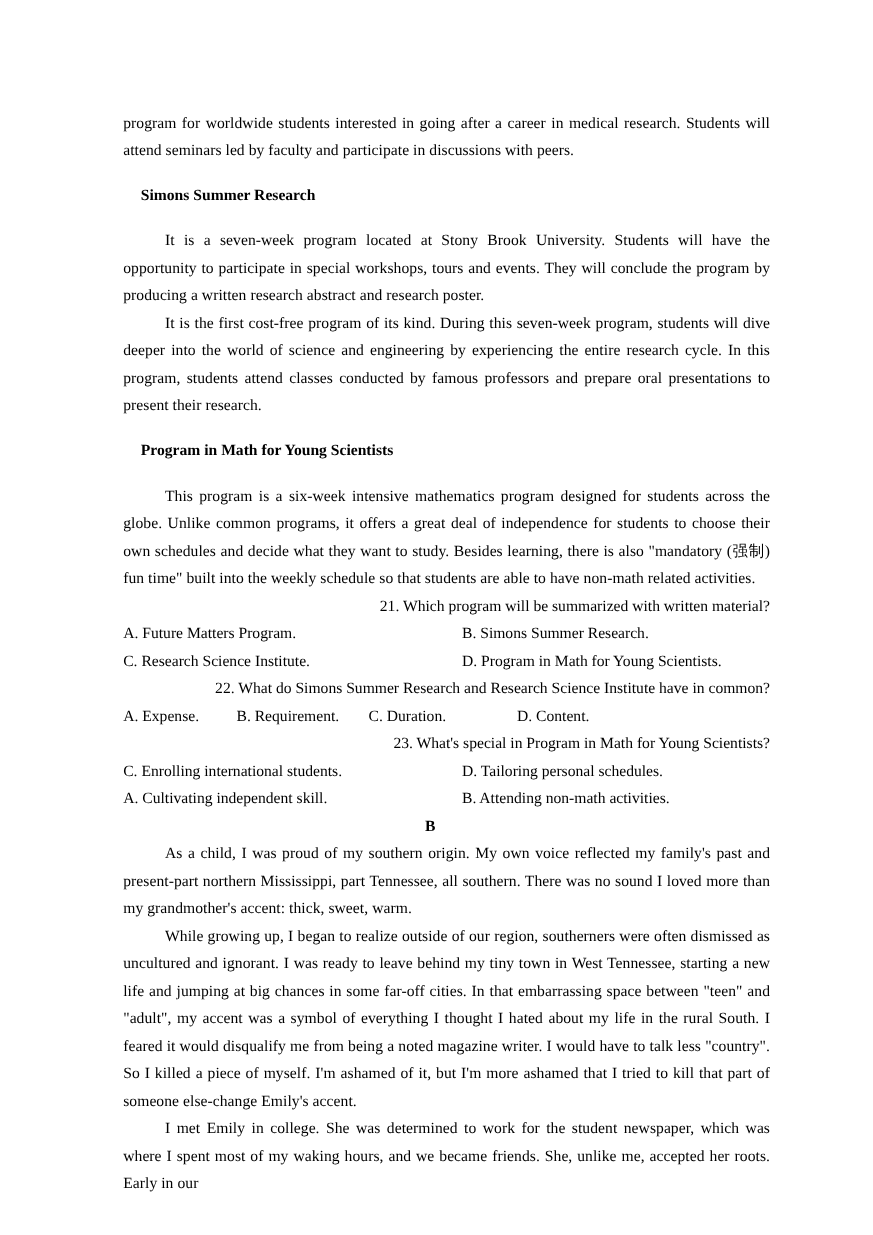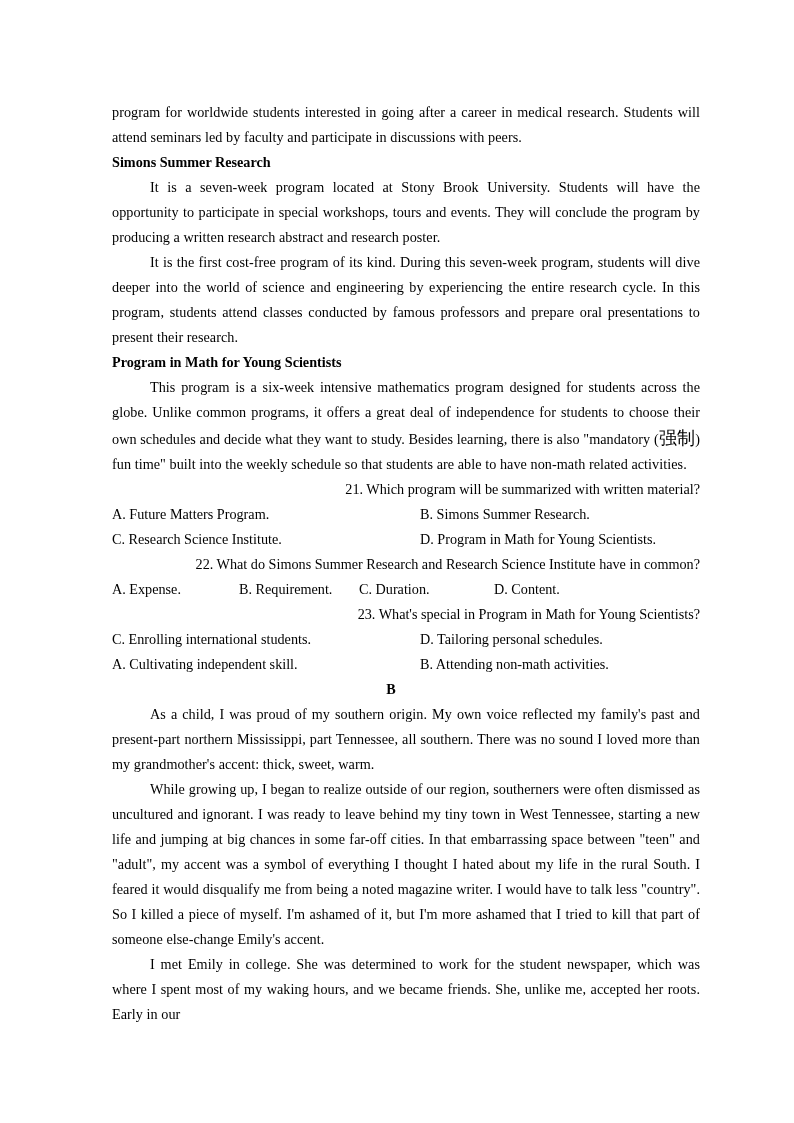--- a/index.html
+++ b/index.html
@@ -41,21 +41,21 @@
     text-indent: 38px;
   }
   .para.noindent {
     text-indent: 0;
   }
   
   .heading {
     font-size: 14.2px;
     line-height: 25px;
     font-weight: bold;
-    margin: 0;
+    margin: 16px;
     text-align: left;
   }
   .center-head {
     font-size: 14.2px;
     line-height: 25px;
     font-weight: bold;
     margin: 0;
     text-align: center;
     padding-right: 30px;
   }
@@ -70,27 +70,27 @@
   .opt-row {
     display: flex;
     font-size: 14.2px;
     line-height: 25px;
   }
   .opt-row .c2-a { width: 308px; flex: 0 0 308px; }
   .opt-row .c2-b { flex: 1 1 auto; }
 
   .opt-row4 .c4 { flex: 0 0 auto; }
   .opt-row4 .c4-1 { width: 103px; }
-  .opt-row4 .c4-2 { width: 120px; margin-left: 24px; }
+  .opt-row4 .c4-2 { width: 120px; }
   .opt-row4 .c4-3 { width: 135px; }
   .opt-row4 .c4-4 { width: auto; }
 
   .cjk {
     font-family: "DejaVu Sans", sans-serif;
-    font-size: 18px;
+    font-size: 14px;
   }
 </style>
 </head>
 <body>
 
 <div class="page">
   <div class="body-col">
 
     <p class="para noindent">program for worldwide students interested in going after a career in medical research. Students will attend seminars led by faculty and participate in discussions with peers.</p>
 

